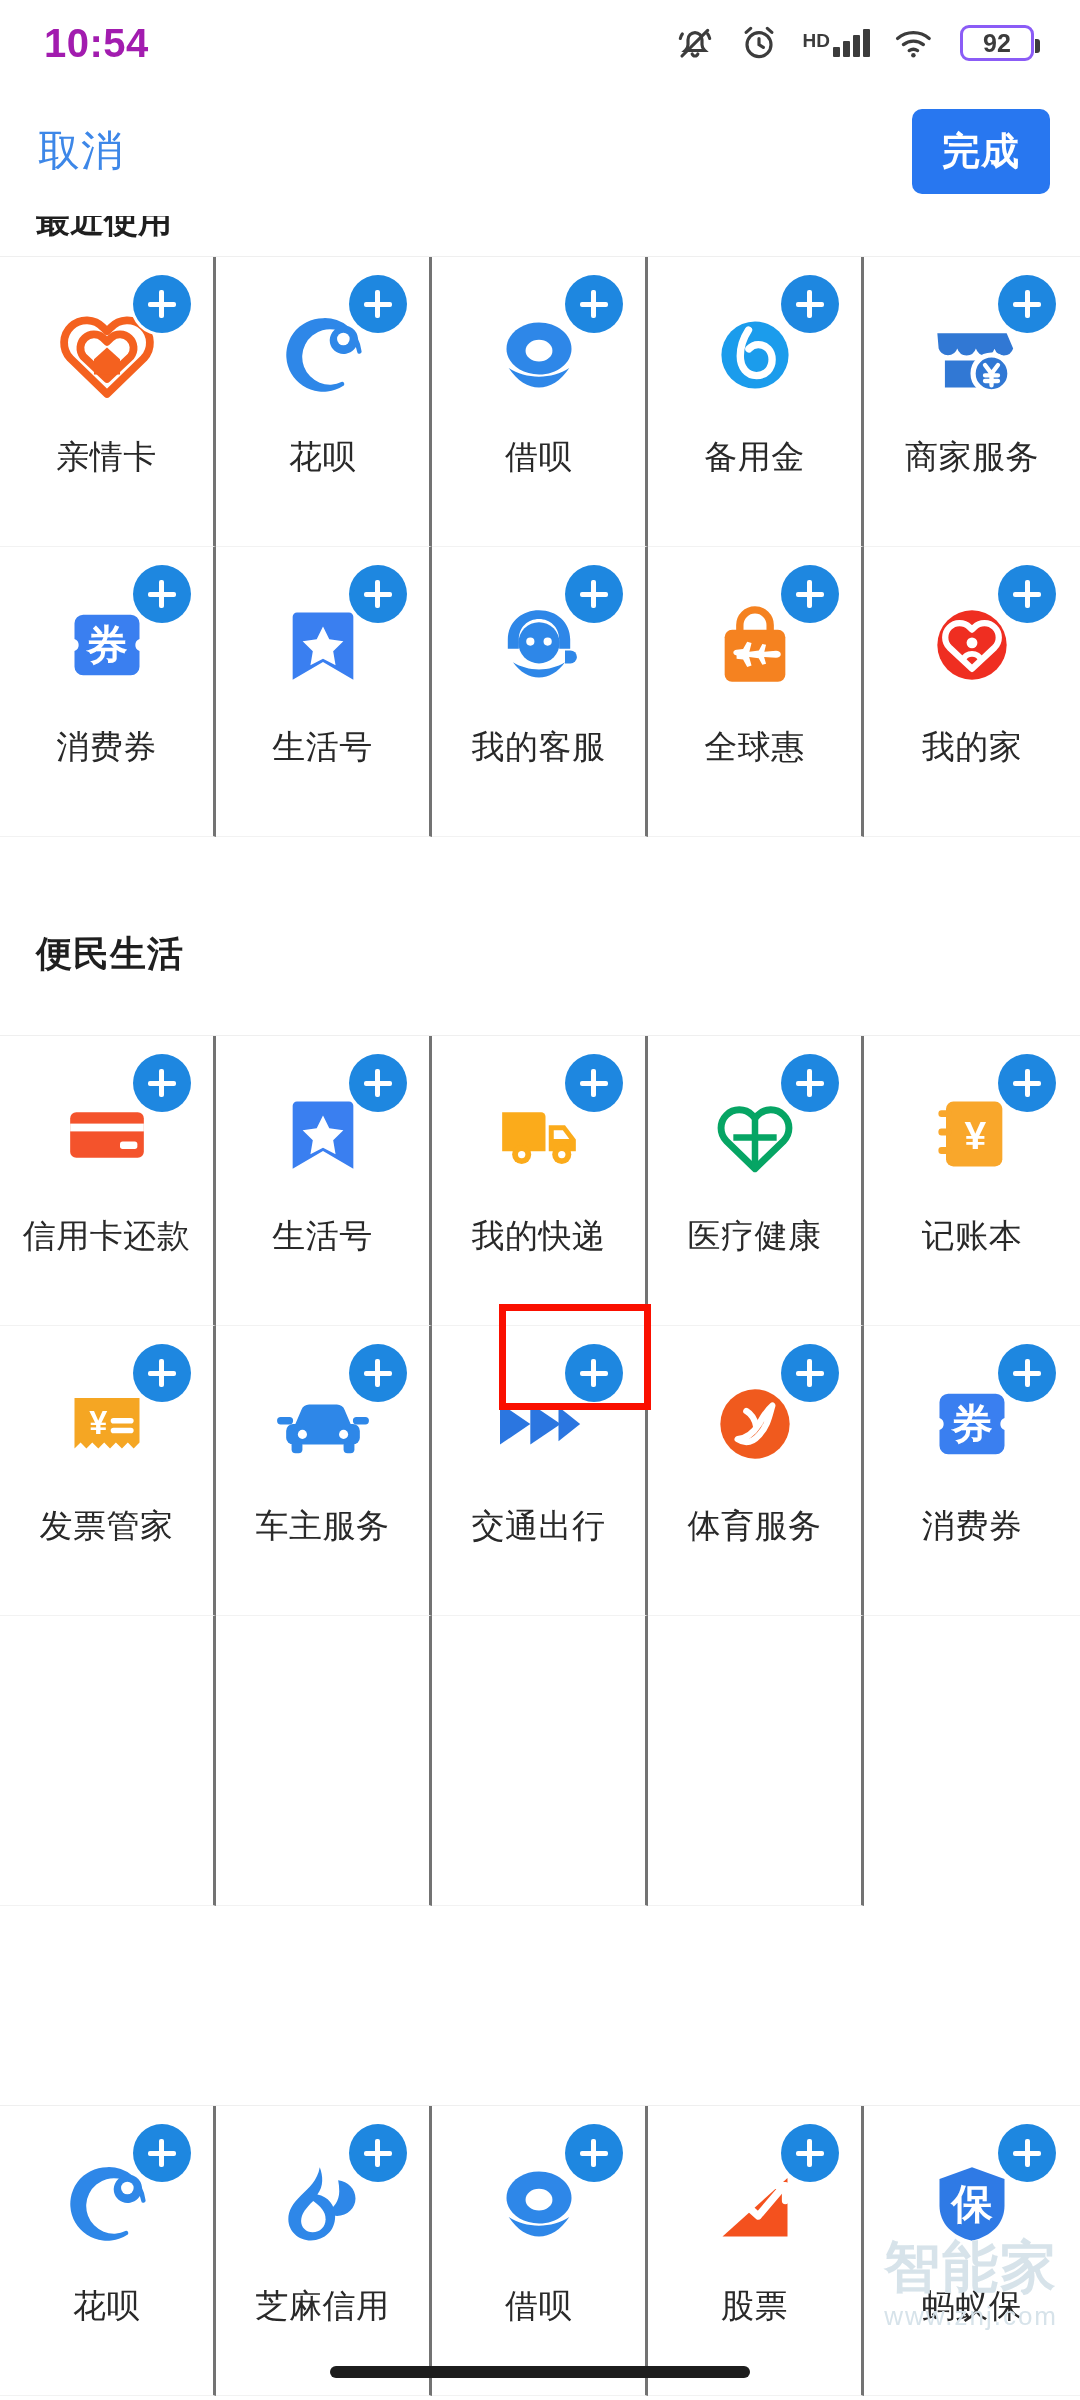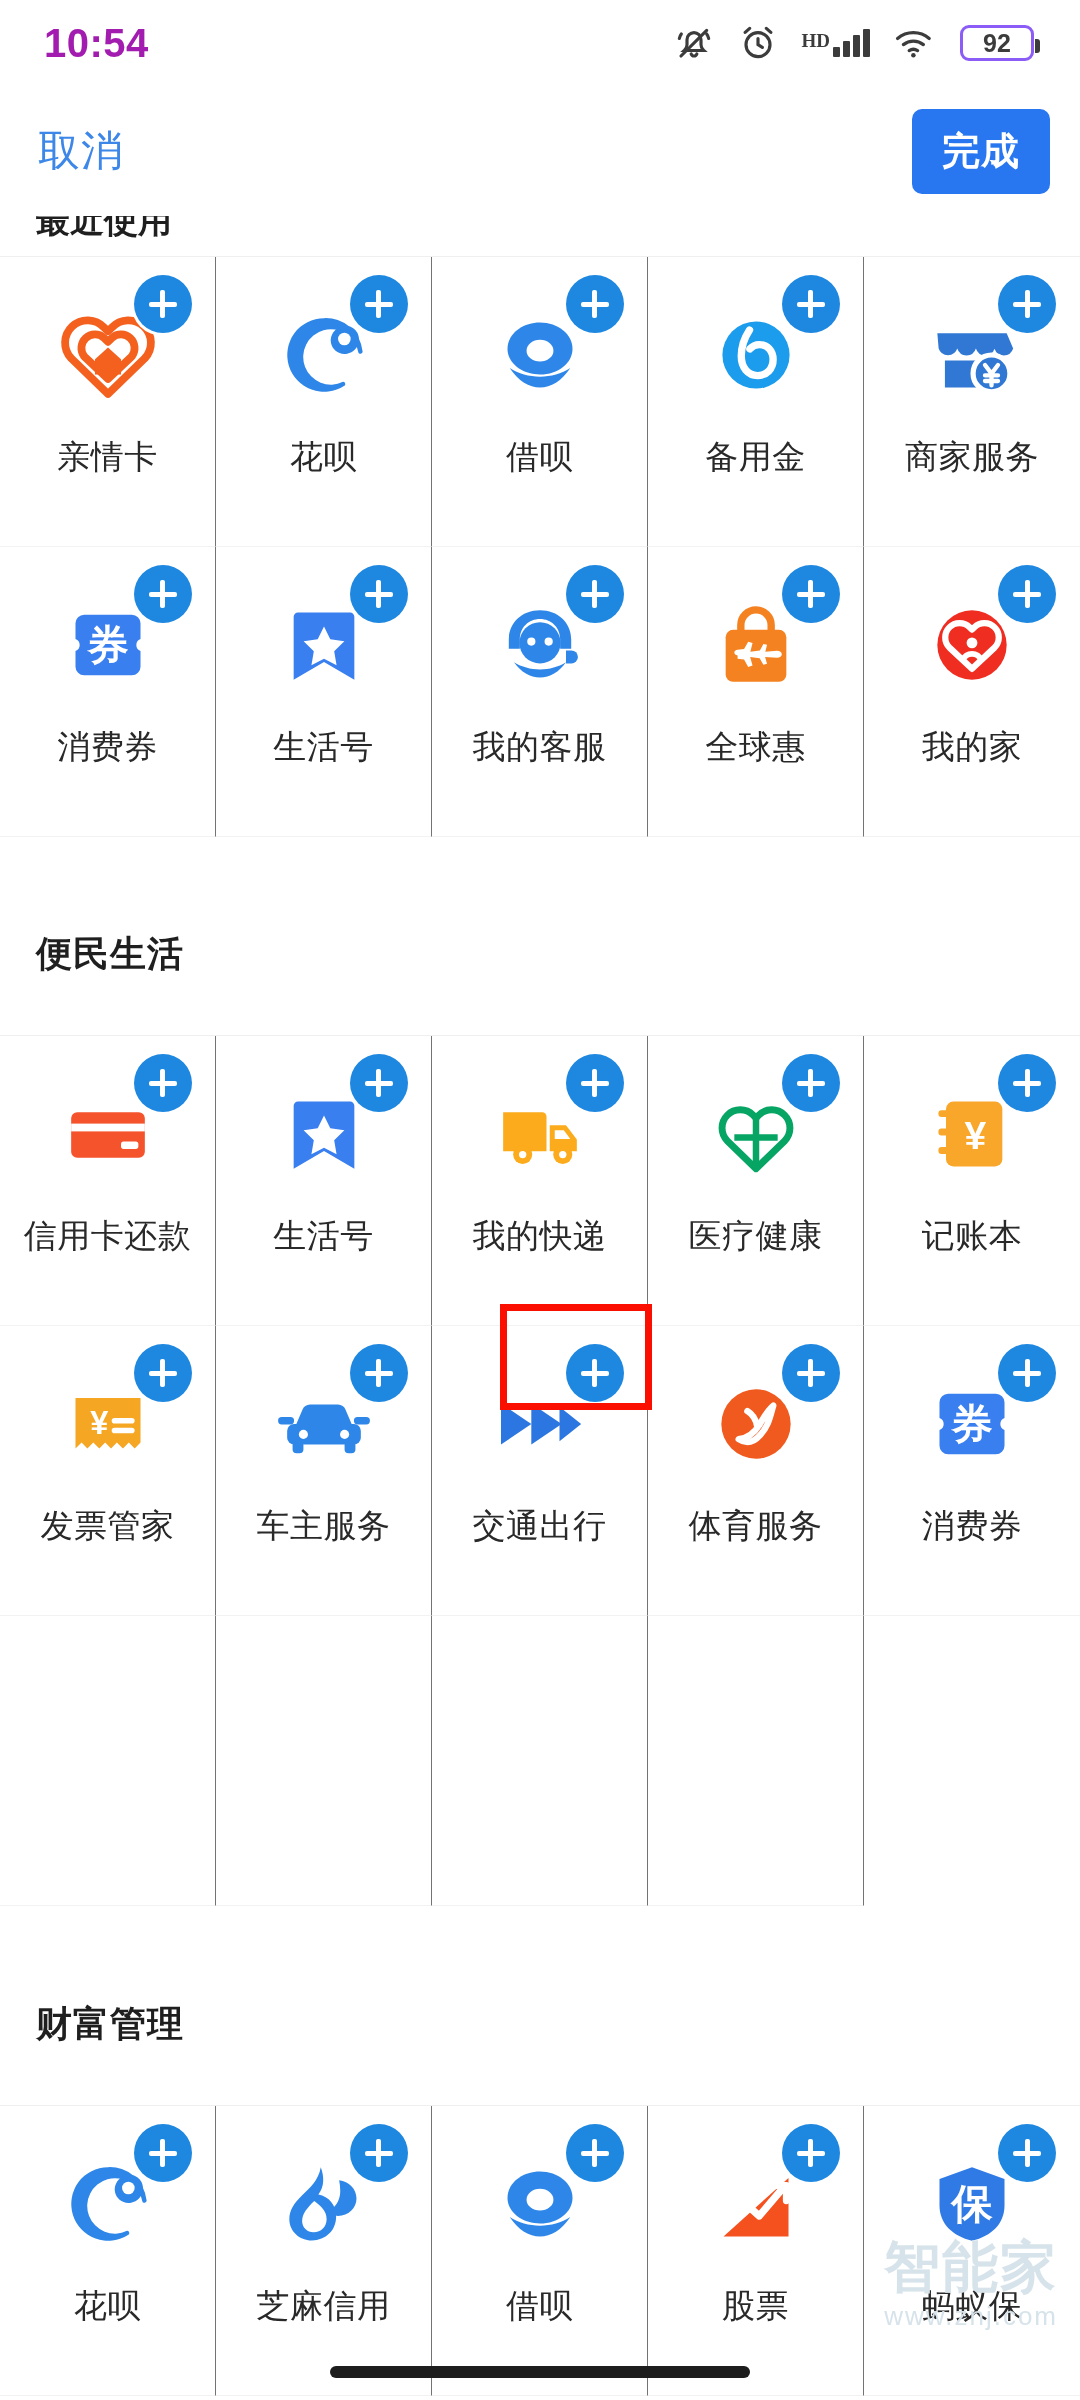--- a/index.html
+++ b/index.html
@@ -12,21 +12,21 @@
   .phone { position:relative; width:1080px; height:2400px; background:#fff; }
 
   
   .statusbar {
     position:absolute; top:0; left:0; width:1080px; height:86px;
     display:flex; align-items:center; justify-content:space-between;
     padding:0 46px 0 44px; z-index:40; background:#fff;
   }
   .clock { font-size:40px; font-weight:bold; color:#a21caf; letter-spacing:0.5px; }
   .sb-icons { display:flex; align-items:center; gap:24px; }
-  .sb-ic { display:flex; align-items:flex-start;font-family:Liberation Serif, serif; }
+  .sb-ic { display:flex; align-items:flex-start; }
   .hd-label { font-size:19px; font-weight:bold; color:#3c3c3c; line-height:1;
               margin-right:3px; align-self:flex-start; margin-top:2px;}
   .signal { display:flex; align-items:flex-end; gap:3px; }
   .signal i { display:block; width:7px; background:#3c3c3c; border-radius:1px; }
   .signal i:nth-child(1){height:10px;} .signal i:nth-child(2){height:16px;}
   .signal i:nth-child(3){height:22px;} .signal i:nth-child(4){height:28px;}
   .battery {
     width:74px; height:36px; border:3px solid #8b5cf6; border-radius:9px;
     display:flex; align-items:center; justify-content:center; position:relative;
   }
@@ -67,21 +67,21 @@
   .section-title {
     font-size:36px; font-weight:bold; color:#1f1f1f; letter-spacing:1px;
     padding:0 0 0 36px;
   }
   .grid {
     display:grid; grid-template-columns:repeat(5,1fr);
     border-top:1px solid #efefef;
   }
   .cell {
     position:relative; height:290px;
-    border-right:1px solid #737373; border-bottom:1px solid #f2f2f2;
+    border-right:3px solid #737373; border-bottom:1px solid #f2f2f2;
     display:flex; flex-direction:column; align-items:center;
     justify-content:flex-start; padding-top:44px;
     background:#fff;
   }
   .cell:nth-child(5n){ border-right:none; }
   .cell.empty{ border-bottom:1px solid #f2f2f2; }
   .icon-wrap { position:relative; width:108px; height:108px;
                display:flex; align-items:center; justify-content:center; }
   .plus {
     position:absolute; top:-26px; right:-30px;
@@ -369,23 +369,20 @@
             </div>
             <div class="label">消费券</div>
           </div>
           <div class="cell empty"></div>
           <div class="cell empty"></div>
           <div class="cell empty"></div>
           <div class="cell empty"></div>
         </div>
     </div>
 
-    <div style="position:absolute;top:2000px;left:0;width:1080px;">
-      <div class="section-title">财富管理</div>
-    </div>
     <div style="position:absolute;top:2105px;left:0;width:1080px;">
       <div class="grid" id="grid-2">
           <div class="cell">
             <div class="icon-wrap">
               <svg width="104" height="104" viewBox="0 0 48 48">
                 <path fill="#2e87e8" d="M24 7a17 17 0 1 0 9.4 31.2 1 1 0 0 0-.6-1.8 12.8 12.8 0 1 1 7-13.8 1 1 0 0 0 2-.3A17 17 0 0 0 24 7Z"></path>
         <path fill="#2e87e8" d="M33.5 10.5a6.4 6.4 0 0 1 6.6 7.4c-.4 2.7-2.6 5-5.4 5.5-3.6.7-6.9-1.6-7.5-5-.6-3.6 1.8-7 5.3-7.7a6 6 0 0 1 1-.2Z"></path>
         <circle cx="33.4" cy="16.6" r="2.9" fill="#fff"></circle>
               </svg>
               <div class="plus"></div>

